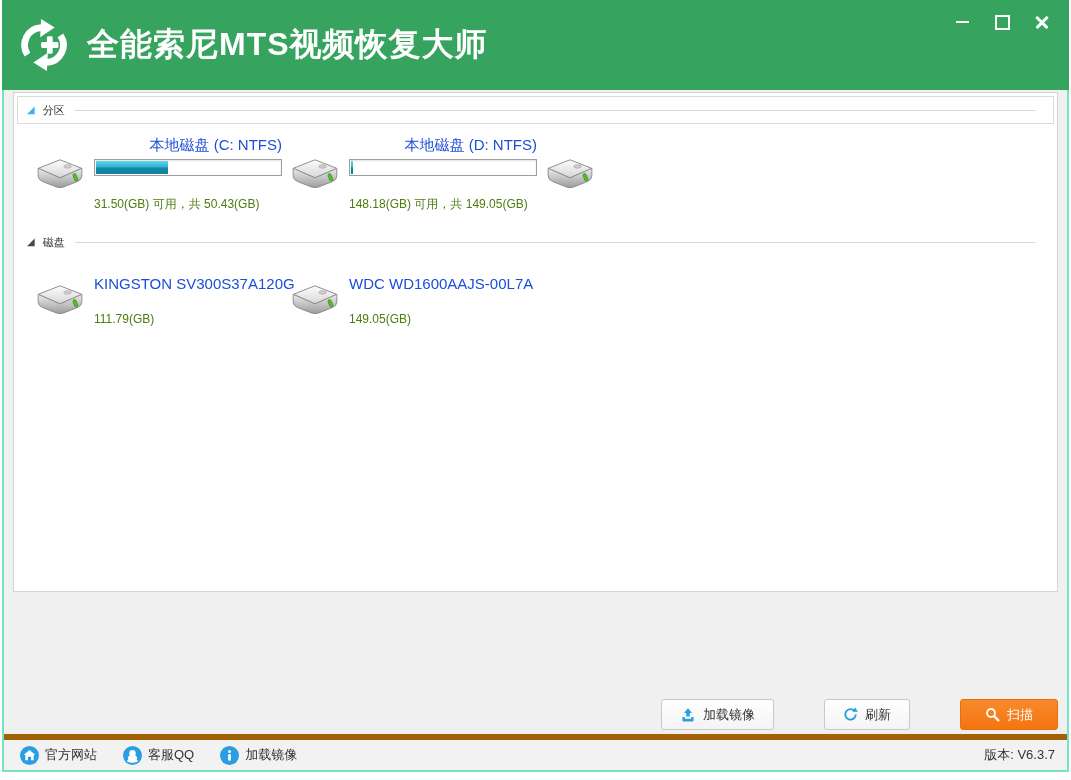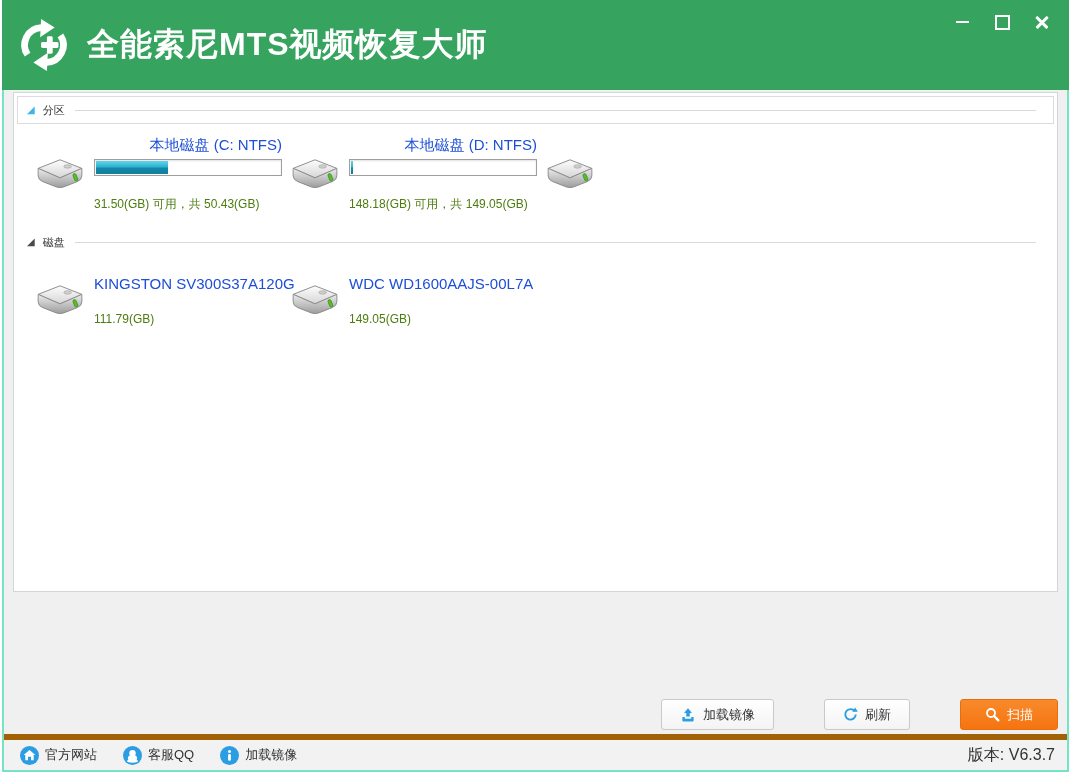--- a/index.html
+++ b/index.html
@@ -87,21 +87,21 @@
     color:#fff;padding:0 24px;font-weight:normal;
   }
 
   
   .footer{
     position:absolute;left:0;right:0;bottom:0;height:30px;
     border-top:6px solid #a16207;background:#f2f2f2;
     display:flex;align-items:center;padding:0 12px 0 16px;
   }
   .footer-link{display:flex;align-items:center;gap:6px;margin-right:26px;font-size:13px;color:#333;cursor:pointer;}
-  .footer-version{margin-left:auto;font-size:16px;color:#333;}
+  .footer-version{margin-left:auto;font-size:13px;color:#333;}
 </style>
 </head>
 <body>
 
 <svg width="0" height="0" style="position:absolute" aria-hidden="true">
   <defs>
     <linearGradient id="dtop" x1="0" y1="0" x2="0" y2="1">
       <stop offset="0" stop-color="#fdfdfd"></stop>
         <stop offset="1" stop-color="#d6d6d6"></stop>
     </linearGradient>

